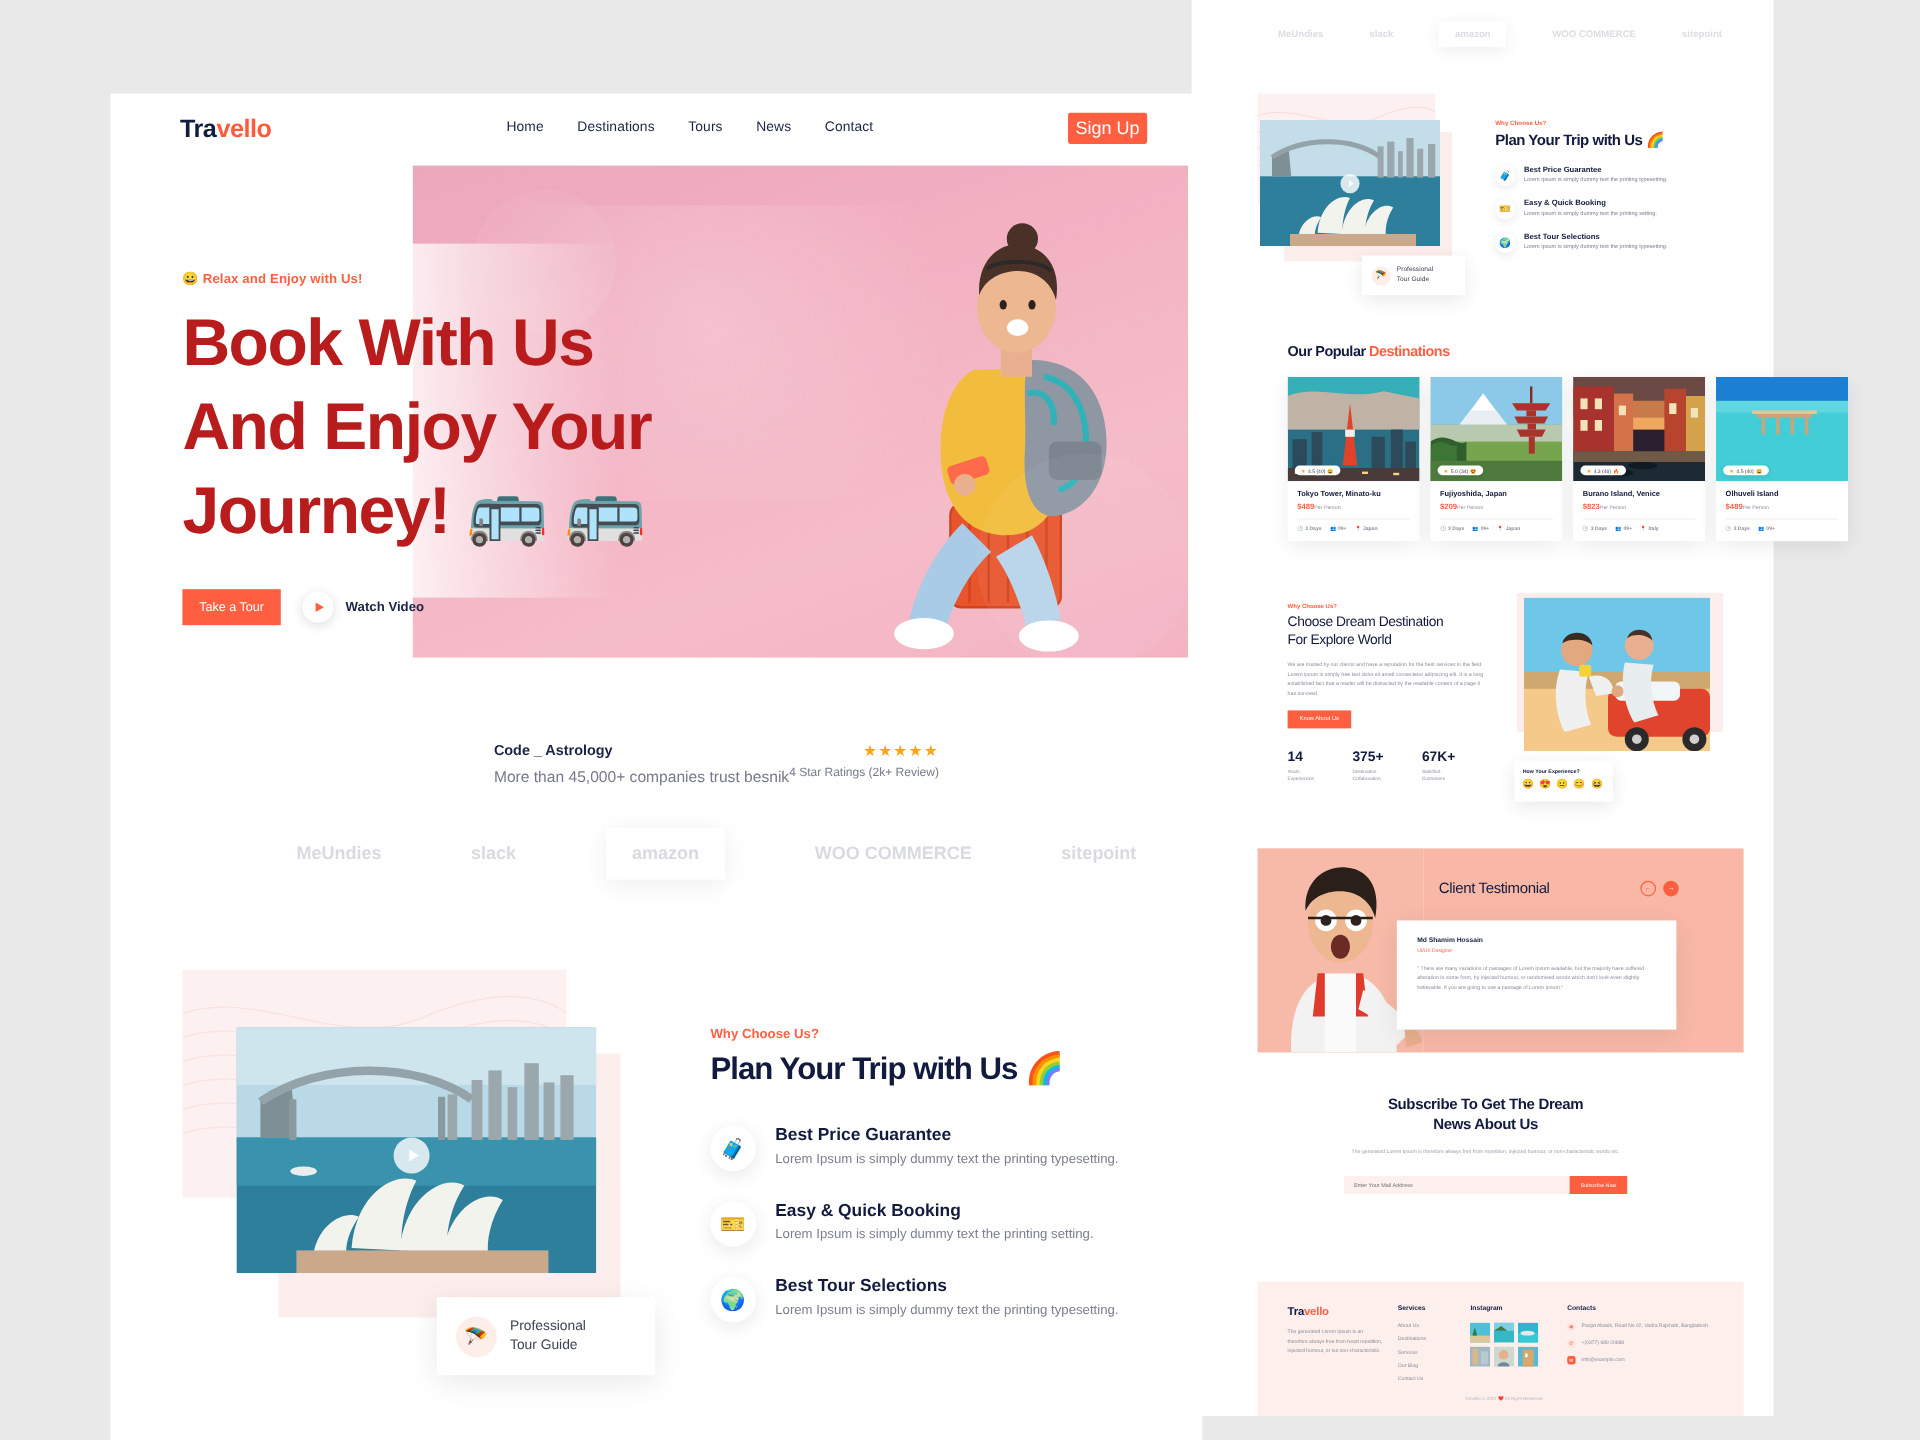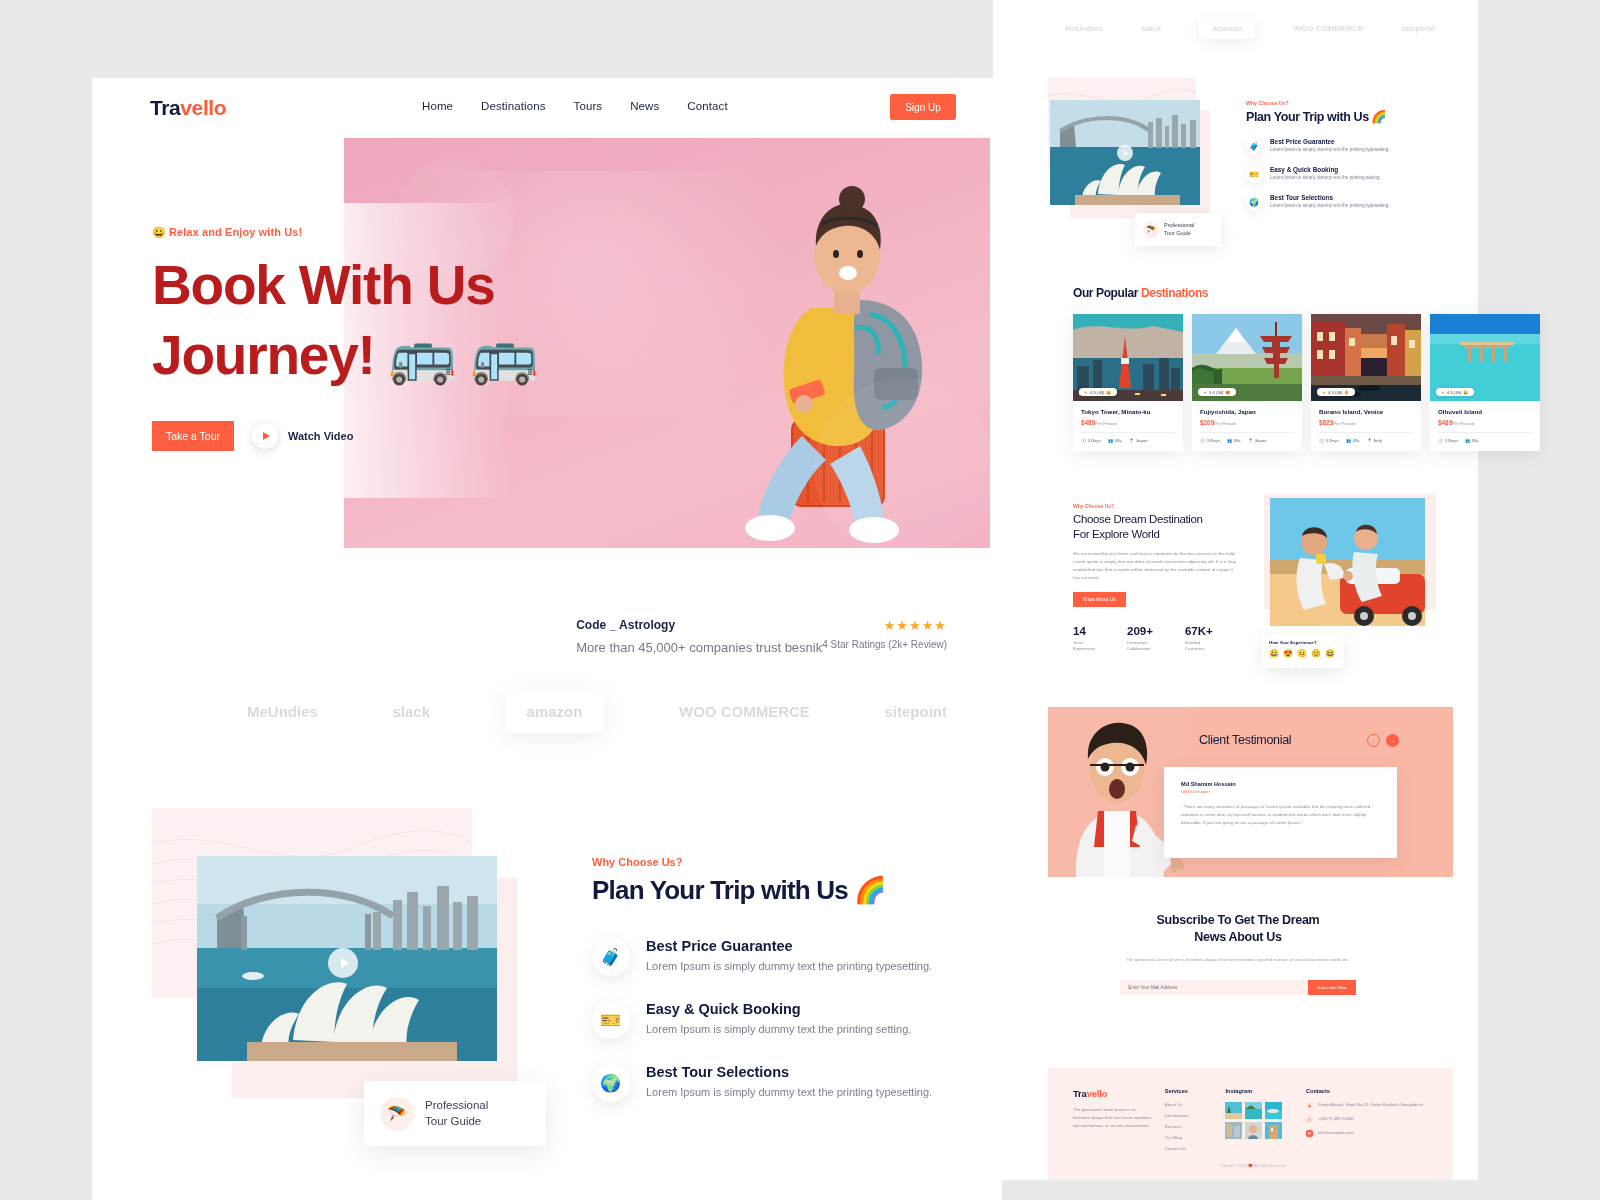--- a/index.html
+++ b/index.html
@@ -37,21 +37,21 @@
     position: absolute; left: 0; top: 0; width: 910px; height: 62px;
     display: flex; align-items: center;
   }
   .logo { position: absolute; left: 58px; top: 18px; font-size: 21px; font-weight: bold; letter-spacing: -0.4px; color:#111c3f; }
   .logo .accent { color: #ff5a3c; }
   .navlinks { position: absolute; left: 330px; top: 22px; display: flex; gap: 28px; }
   .navlinks a { font-size: 11.5px; color: #1b2445; text-decoration: none; letter-spacing: .1px; }
   .signup {
     position: absolute; right: 46px; top: 16px;
     width: 66px; height: 26px; background: #ff5f41; color:#fff;
-    border: none; border-radius: 2px; font-size: 10px; cursor: pointer;
+    border: none; border-radius: 2px; font-size: 15px; cursor: pointer;
     font-family: "Liberation Sans", sans-serif;
   }
 
   
   .hero-img {
     position: absolute; left: 252px; top: 60px; width: 646px; height: 410px;
     background: linear-gradient(160deg,#eda7bb 0%, #f2b0c1 35%, #f5bcc9 70%, #f3b3c3 100%);
     overflow: hidden;
   }
   .hero-img .glow{position:absolute;left:10%;top:8%;width:70%;height:60%;background:radial-gradient(circle at 40% 40%, rgba(255,255,255,.22), rgba(255,255,255,0) 65%);}
@@ -75,21 +75,21 @@
   }
   .play-circle .tri { width:0;height:0;border-left:7px solid #ff5f41;border-top:4.5px solid transparent;border-bottom:4.5px solid transparent;margin-left:2px;}
   .watch-label { font-size:11px;color:#1b2445;font-weight:bold;}
 
   
   .girl { position:absolute; left:340px; top:30px; width:300px; height:380px; }
   .g-shape { position:absolute; }
 
   
   .trust { position: absolute; left: 155px; top: 540px; width: 700px; }
-  .trust-row { display:flex; justify-content: flex-end; align-items: flex-start; }
+  .trust-row { display:flex; justify-content: center; align-items: flex-start; }
   .trust-name { font-size: 12px; font-weight: bold; color:#1b2445; }
   .trust-sub { font-size: 13px; color:#76798c; margin-top: 8px; }
   .stars { color:#ffa41c; font-size: 13px; letter-spacing: 1px; text-align: right; }
   .stars-sub { font-size: 10px; color:#76798c; margin-top: 6px; text-align: right; }
 
   .logos { position:absolute; left:155px; top:612px; width:700px; display:flex; justify-content: space-between; align-items: center; }
   .logo-item { color:#d9dae0; font-size: 15px; display:flex; align-items:center; gap:4px; font-weight: bold; }
   .logo-card { background:#fff; box-shadow: 0 4px 22px rgba(0,0,0,.07); padding: 13px 22px; }
 
   
@@ -286,20 +286,21 @@
         <circle cx="110" cy="80" r="60" fill="rgba(255,255,255,.06)"></circle>
         <circle cx="560" cy="330" r="90" fill="rgba(255,255,255,.05)"></circle>
       </svg>
     </div>
     <div class="hero-fade"></div>
 
     <div class="hero-copy">
       <div class="eyebrow">😀 Relax and Enjoy with Us!</div>
       <div class="h1">
         <div>Book With Us</div>
+        <div>And Enjoy Your</div>
         <div>Journey! 🚌 🚌</div>
       </div>
       <div class="hero-cta">
         <button class="btn-primary">Take a Tour</button>
         <div class="play-wrap">
           <span class="play-circle">
               <span class="tri"></span>
             </span>
           <span class="watch-label">Watch Video</span>
         </div>
@@ -666,21 +667,21 @@
   </div>
   <div class="stats">
     <div>
       <div class="stat-n">14</div>
       <div class="stat-l">
           <div>Years</div>
           <div>Experiences</div>
         </div>
     </div>
     <div>
-      <div class="stat-n">209+</div>
+      <div class="stat-n">375+</div>
       <div class="stat-l">
           <div>Destination</div>
           <div>Collaboration</div>
         </div>
     </div>
     <div>
       <div class="stat-n">67K+</div>
       <div class="stat-l">
           <div>Satisfied</div>
           <div>Customers</div>

